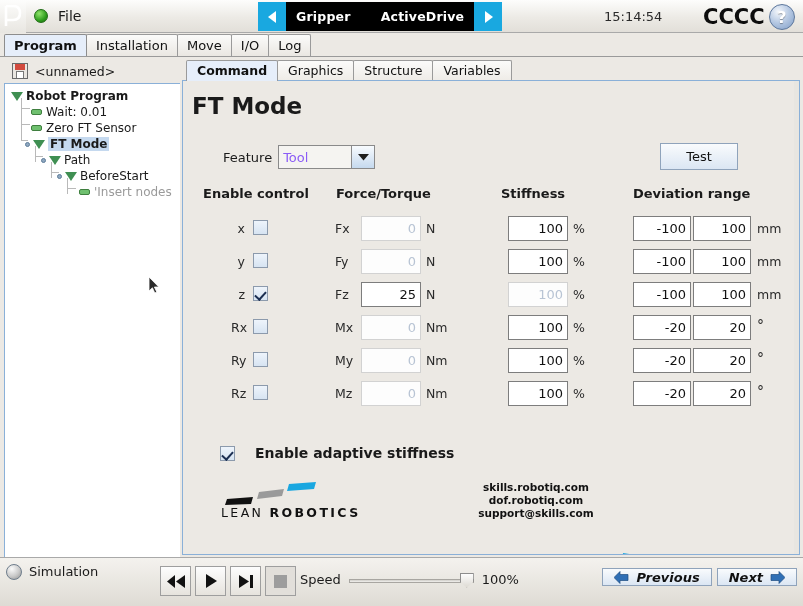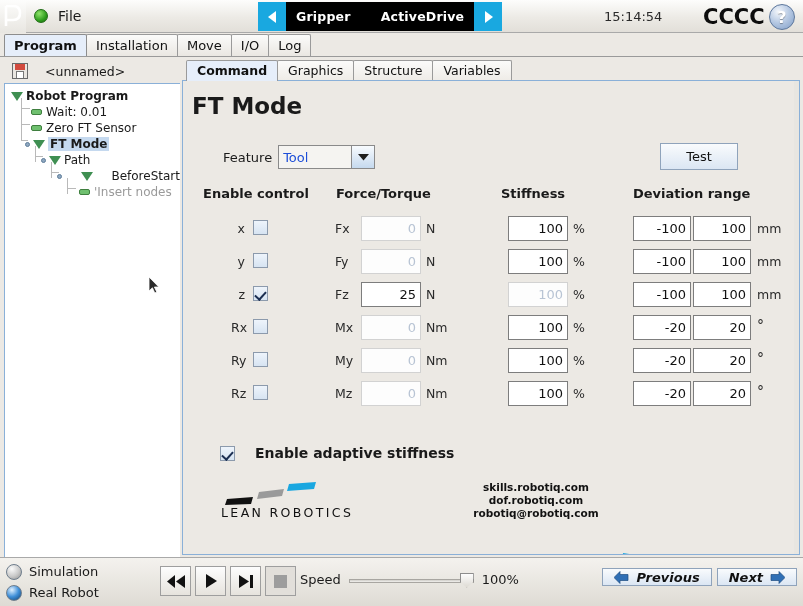--- a/index.html
+++ b/index.html
@@ -99,21 +99,21 @@
     border-color: #8d8d8d;
   }
 
   
   .leftpanel {
     position: absolute; left: 2px; top: 59px; width: 178px; height: 496px;
     background: #ece9e4;
   }
   .prog-head {
     position: absolute; left: 0; top: 0; width: 178px; height: 24px;
-    display: flex; align-items: center; gap: 17px; padding-left: 10px;
+    display: flex; align-items: center; gap: 7px; padding-left: 10px;
   }
   .save-icon {
     width: 16px; height: 16px; position: relative;
     background: #e9e6e1; border: 1px solid #6a6a6a;
   }
   .save-icon::before {
     content:""; position:absolute; left:2px; top:0px; right:2px; height:6px;
     background: #d24a3e;
   }
   .save-icon::after {
@@ -231,21 +231,21 @@
     display: flex; align-items: center; gap: 6px;
   }
   .feature-label { font-size: 13px; color: #1a1a1a; }
   .combo {
     width: 97px; height: 24px;
     border: 1px solid #8a8a8a;
     background: #f5f4f1;
     display: flex; align-items: stretch;
   }
   .combo-val {
-    flex: 1; font-size: 13px; color: #1d4ed8;
+    flex: 1; font-size: 13px; color: #8b5cf6;
     display: flex; align-items: center; padding-left: 4px;
     background: #f5f4f1;
   }
   .combo-btn {
     width: 23px;
     background: linear-gradient(to bottom,#f8fbfe,#c5d9ee);
     border-left: 1px solid #8a8a8a;
     display: flex; align-items: center; justify-content: center;
   }
 
@@ -327,21 +327,21 @@
   .brand { position: absolute; left: 0; top: 398px; width: 100%; height: 62px; }
   .lean {
     position: absolute; left: 38px; top: 0; width: 180px;
   }
   .lean-dashes { position: relative; height: 26px; }
   .lean-text {
     font-size: 12.5px; letter-spacing: 2.4px; color: #111;
     display: flex; align-items: baseline; gap: 6px;
   }
   .lean-text .lw { font-weight: normal; }
-  .lean-text .rw { font-weight: normal; }
+  .lean-text .rw { font-weight: bold; }
   .contacts {
     position: absolute; left: 253px; top: 2px; width: 200px;
     text-align: center; font-size: 10.5px; color: #111; line-height: 13px;
     font-weight: bold;
   }
   .robotiq {
     position: absolute; left: 437px; top: 72px;
     display: flex; align-items: center; gap: 6px;
   }
 
@@ -491,21 +491,21 @@
           <span class="tri"></span>
           <span class="tlabel bold sel">FT Mode</span>
         </div>
 
         <div class="trow" style="padding-left:34px;">
           <span class="knob" style="position:static; margin-right:3px;"></span>
           <span class="tri"></span>
           <span class="tlabel">Path</span>
         </div>
 
-        <div class="trow" style="padding-left:50px;justify-content:space-between;">
+        <div class="trow" style="padding-left:50px;">
           <span class="knob" style="position:static; margin-right:3px;"></span>
           <span class="tri"></span>
           <span class="tlabel">BeforeStart</span>
         </div>
 
         <div class="trow" style="padding-left:72px;">
           <span class="dash"></span>
           <span class="tlabel grey">'Insert nodes</span>
         </div>
       </div>
@@ -680,21 +680,21 @@
           </div>
           <div class="lean-text">
             <span class="lw">LEAN</span>
             <span class="rw">ROBOTICS</span>
           </div>
         </div>
 
         <div class="contacts">
           <div>skills.robotiq.com</div>
           <div>dof.robotiq.com</div>
-          <div>robotiq@robotiq.com</div>
+          <div>support@skills.com</div>
         </div>
 
         <div class="robotiq">
           <svg width="42" height="46" viewBox="0 0 42 46">
             <path d="M3,2 L22,5 L20,17 L2,16 Z" fill="#1AA7E0"></path>
             <path d="M20,18 L34,22 L20,30 L16,22 Z" fill="#1AA7E0"></path>
             <path d="M4,30 L19,32 L17,45 L3,43 Z" fill="#1AA7E0"></path>
           </svg>
 
         </div>
@@ -703,24 +703,20 @@
       <div class="vscroll"></div>
     </div>
   </div>
 
   <div class="bottombar">
     <div class="modeblock">
       <div class="moderow">
         <div class="radio off"></div>
         <span>Simulation</span>
       </div>
-      <div class="moderow">
-        <div class="radio on"></div>
-        <span>Real Robot</span>
-      </div>
     </div>
 
     <div class="transport">
       <div class="tbtn">
         <svg width="20" height="15" viewBox="0 0 20 15">
           <polygon points="9,1 9,14 1,7.5" fill="#111"></polygon>
           <polygon points="19,1 19,14 10,7.5" fill="#111"></polygon>
         </svg>
       </div>
       <div class="tbtn">

